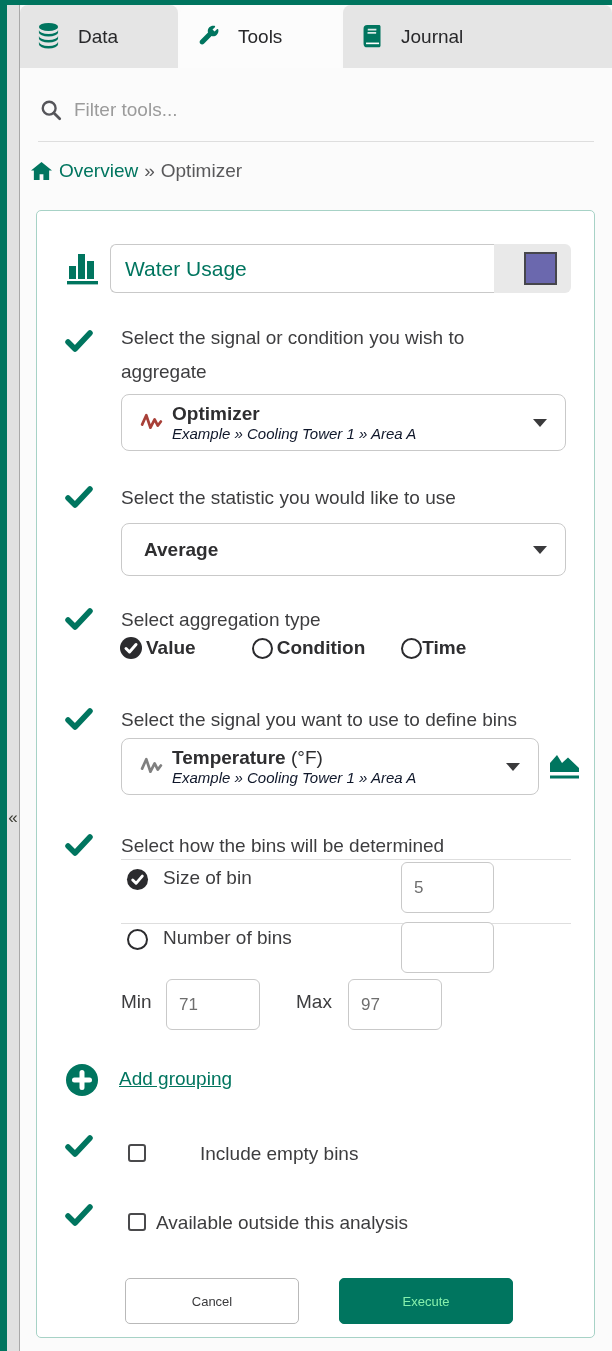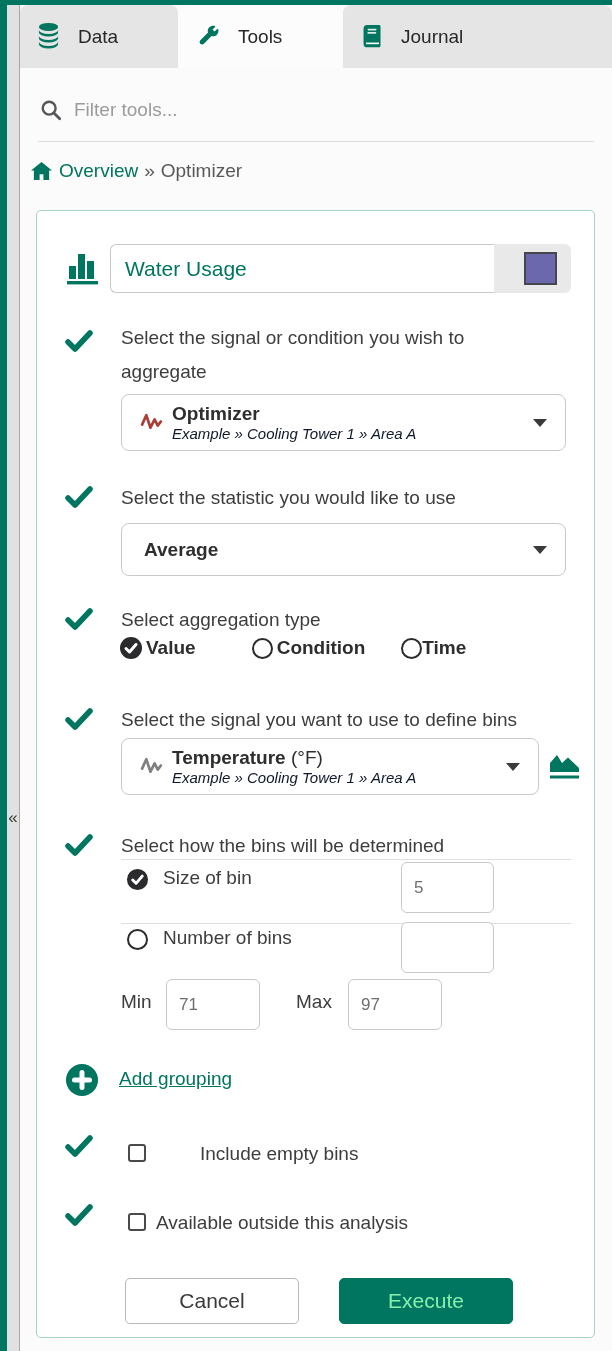--- a/index.html
+++ b/index.html
@@ -55,21 +55,21 @@
   .radio-off { width:21px; height:21px; border:2.5px solid #2b2b2e; border-radius:50%; background:#fff; cursor:pointer; }
 
   .bin-divider { height:1px; background:#dedede; }
   .mini-input { border:1px solid #c9c9c9; border-radius:6px; font-family:"Liberation Sans",sans-serif; font-size:17px; color:#6e6e6e; padding-left:12px; outline:none; background:#fff; }
   .row-label { font-size:19px; color:#3d3d3f; }
 
   .grouping-link { font-size:19px; color:#00755f; text-decoration:underline; cursor:pointer; }
 
   .checkbox { width:18px; height:18px; border:2px solid #4a4a4c; border-radius:3px; background:#fff; cursor:pointer; }
 
-  .btn { height:46px; width:174px; border-radius:5px; font-family:"Liberation Sans",sans-serif; font-size:21px; display:flex; align-items:center; justify-content:center; cursor:pointer; }
+  .btn { height:46px; width:174px; border-radius:5px; font-family:"Liberation Sans",sans-serif; font-size:13px; display:flex; align-items:center; justify-content:center; cursor:pointer; }
   .btn-cancel { background:#fff; border:1px solid #b9b9b9; color:#3a3a3c; }
   .btn-execute { background:#00755f; border:1px solid #00755f; color:#86efac; }
 </style>
 </head>
 <body>
 
 <div class="abs left-rail"></div>
 <div class="abs topbar"></div>
 <div class="abs gutter"></div>
 <div class="abs collapse-handle">«</div>

